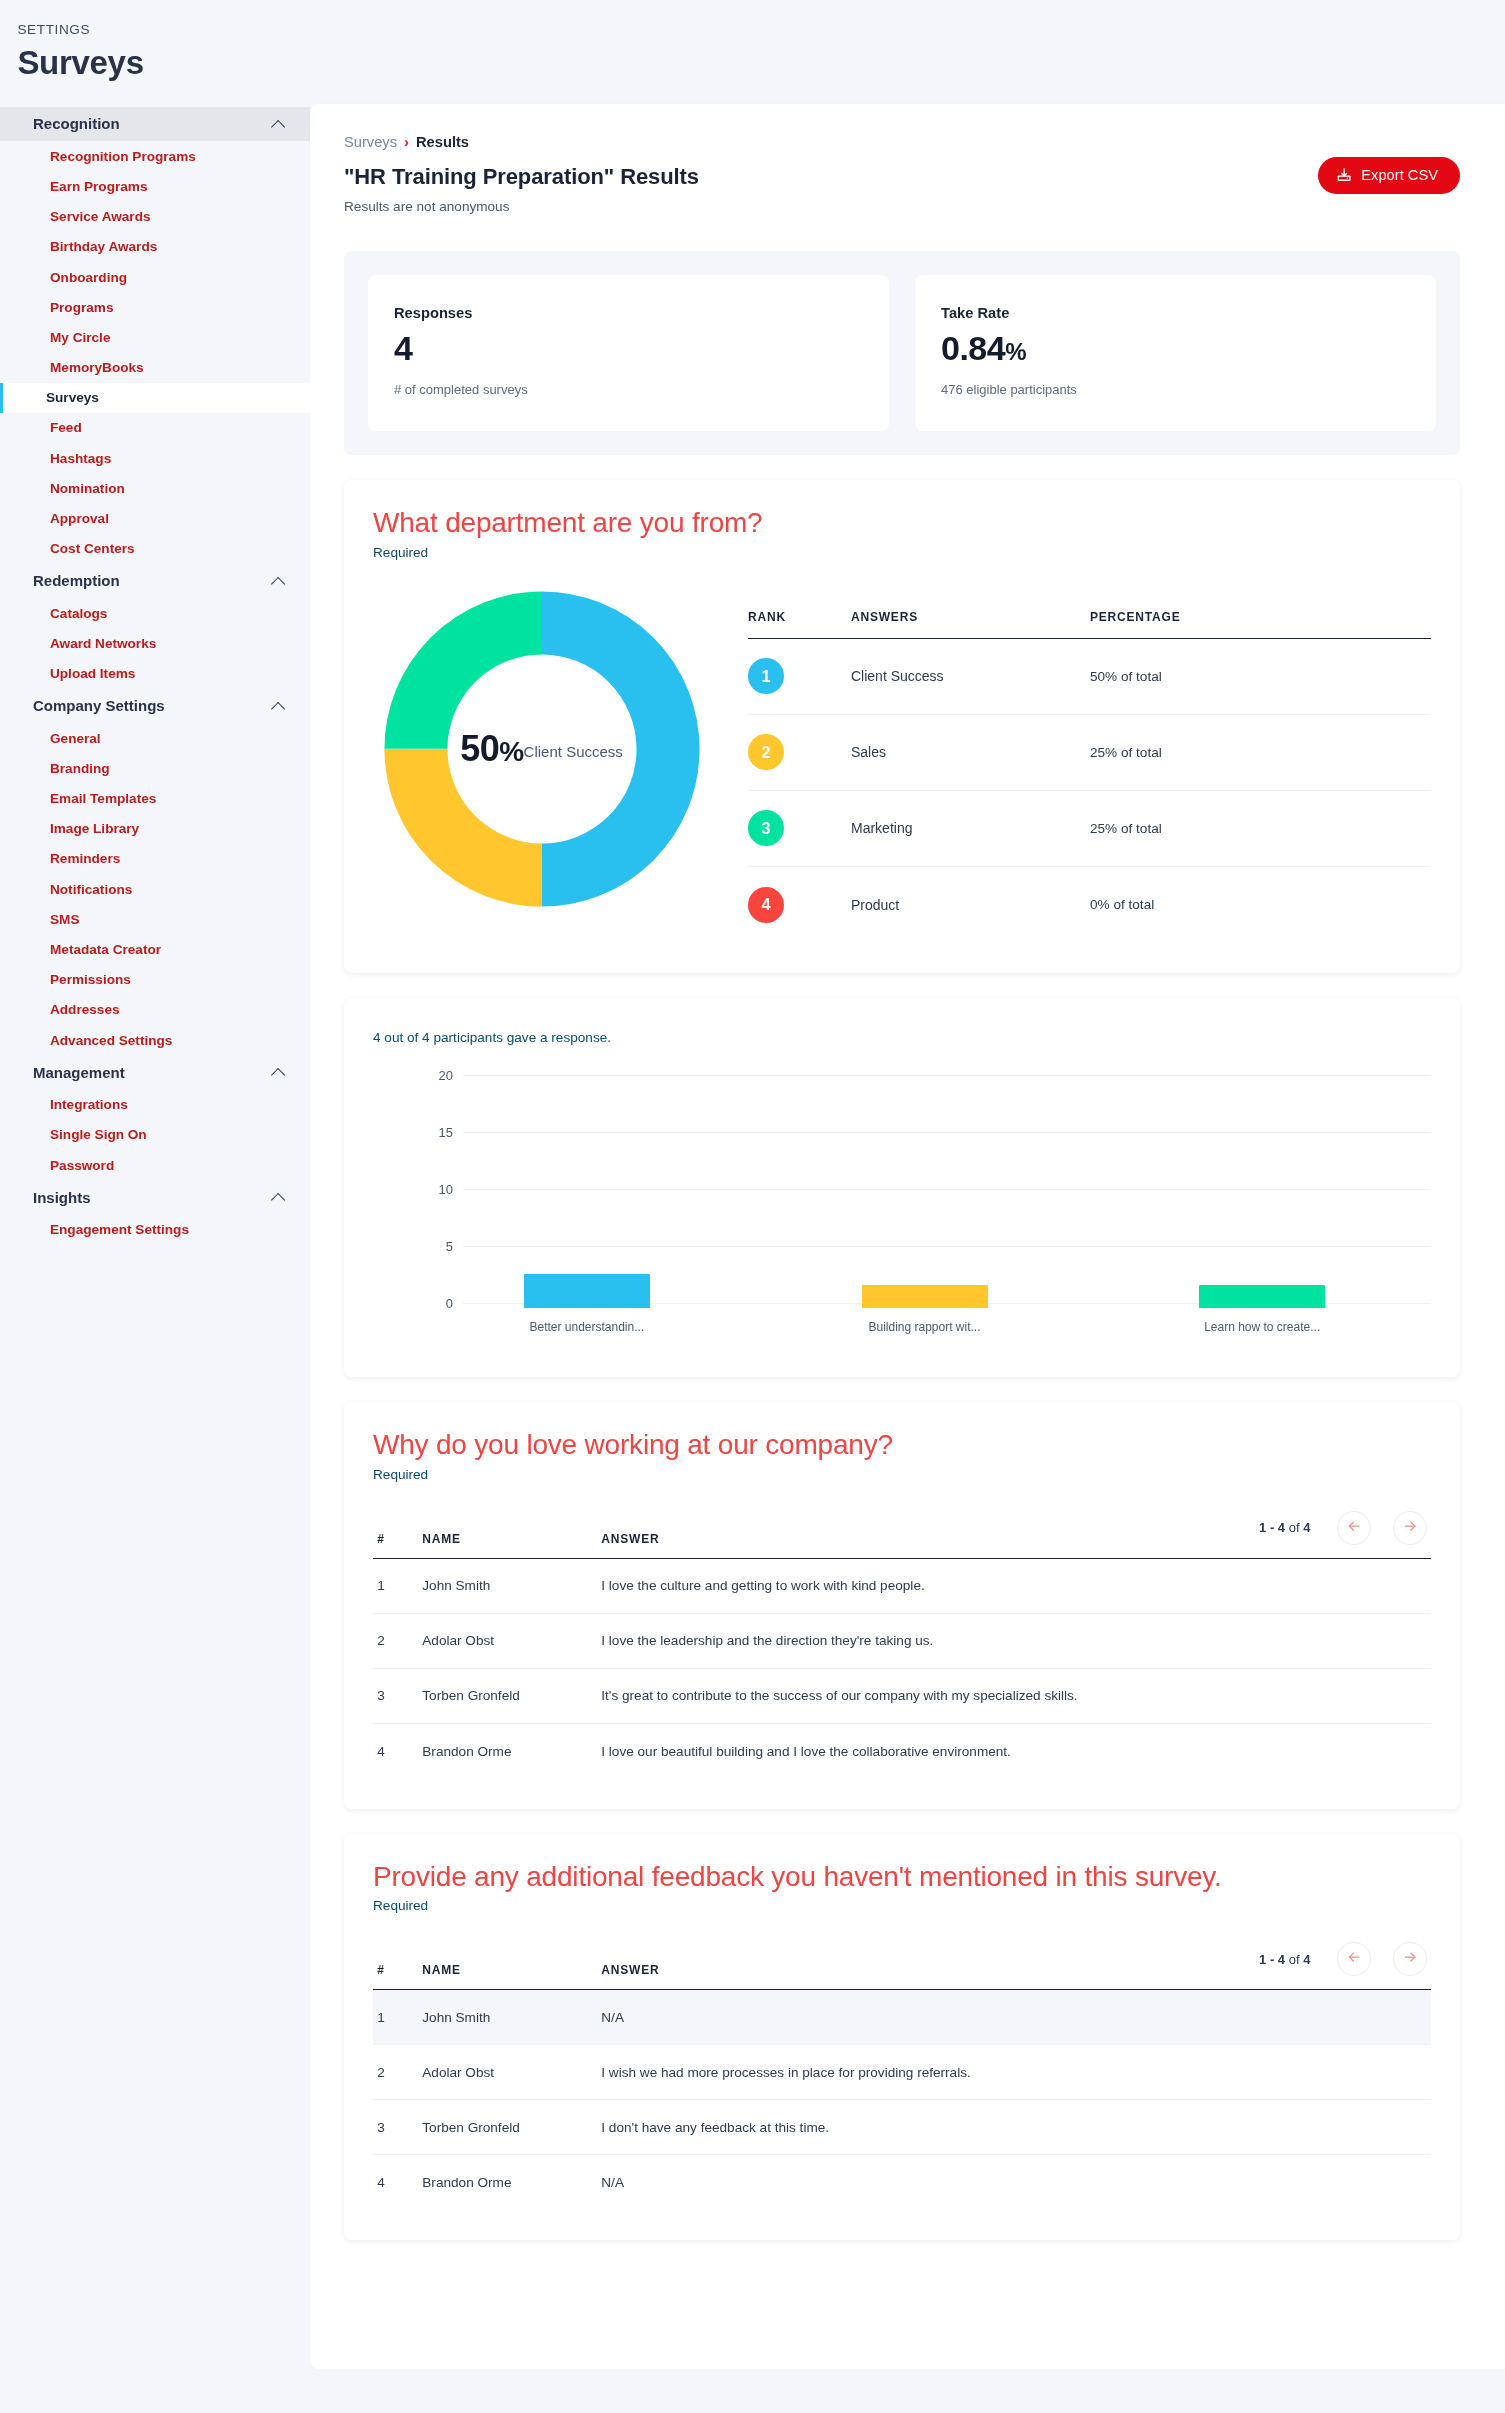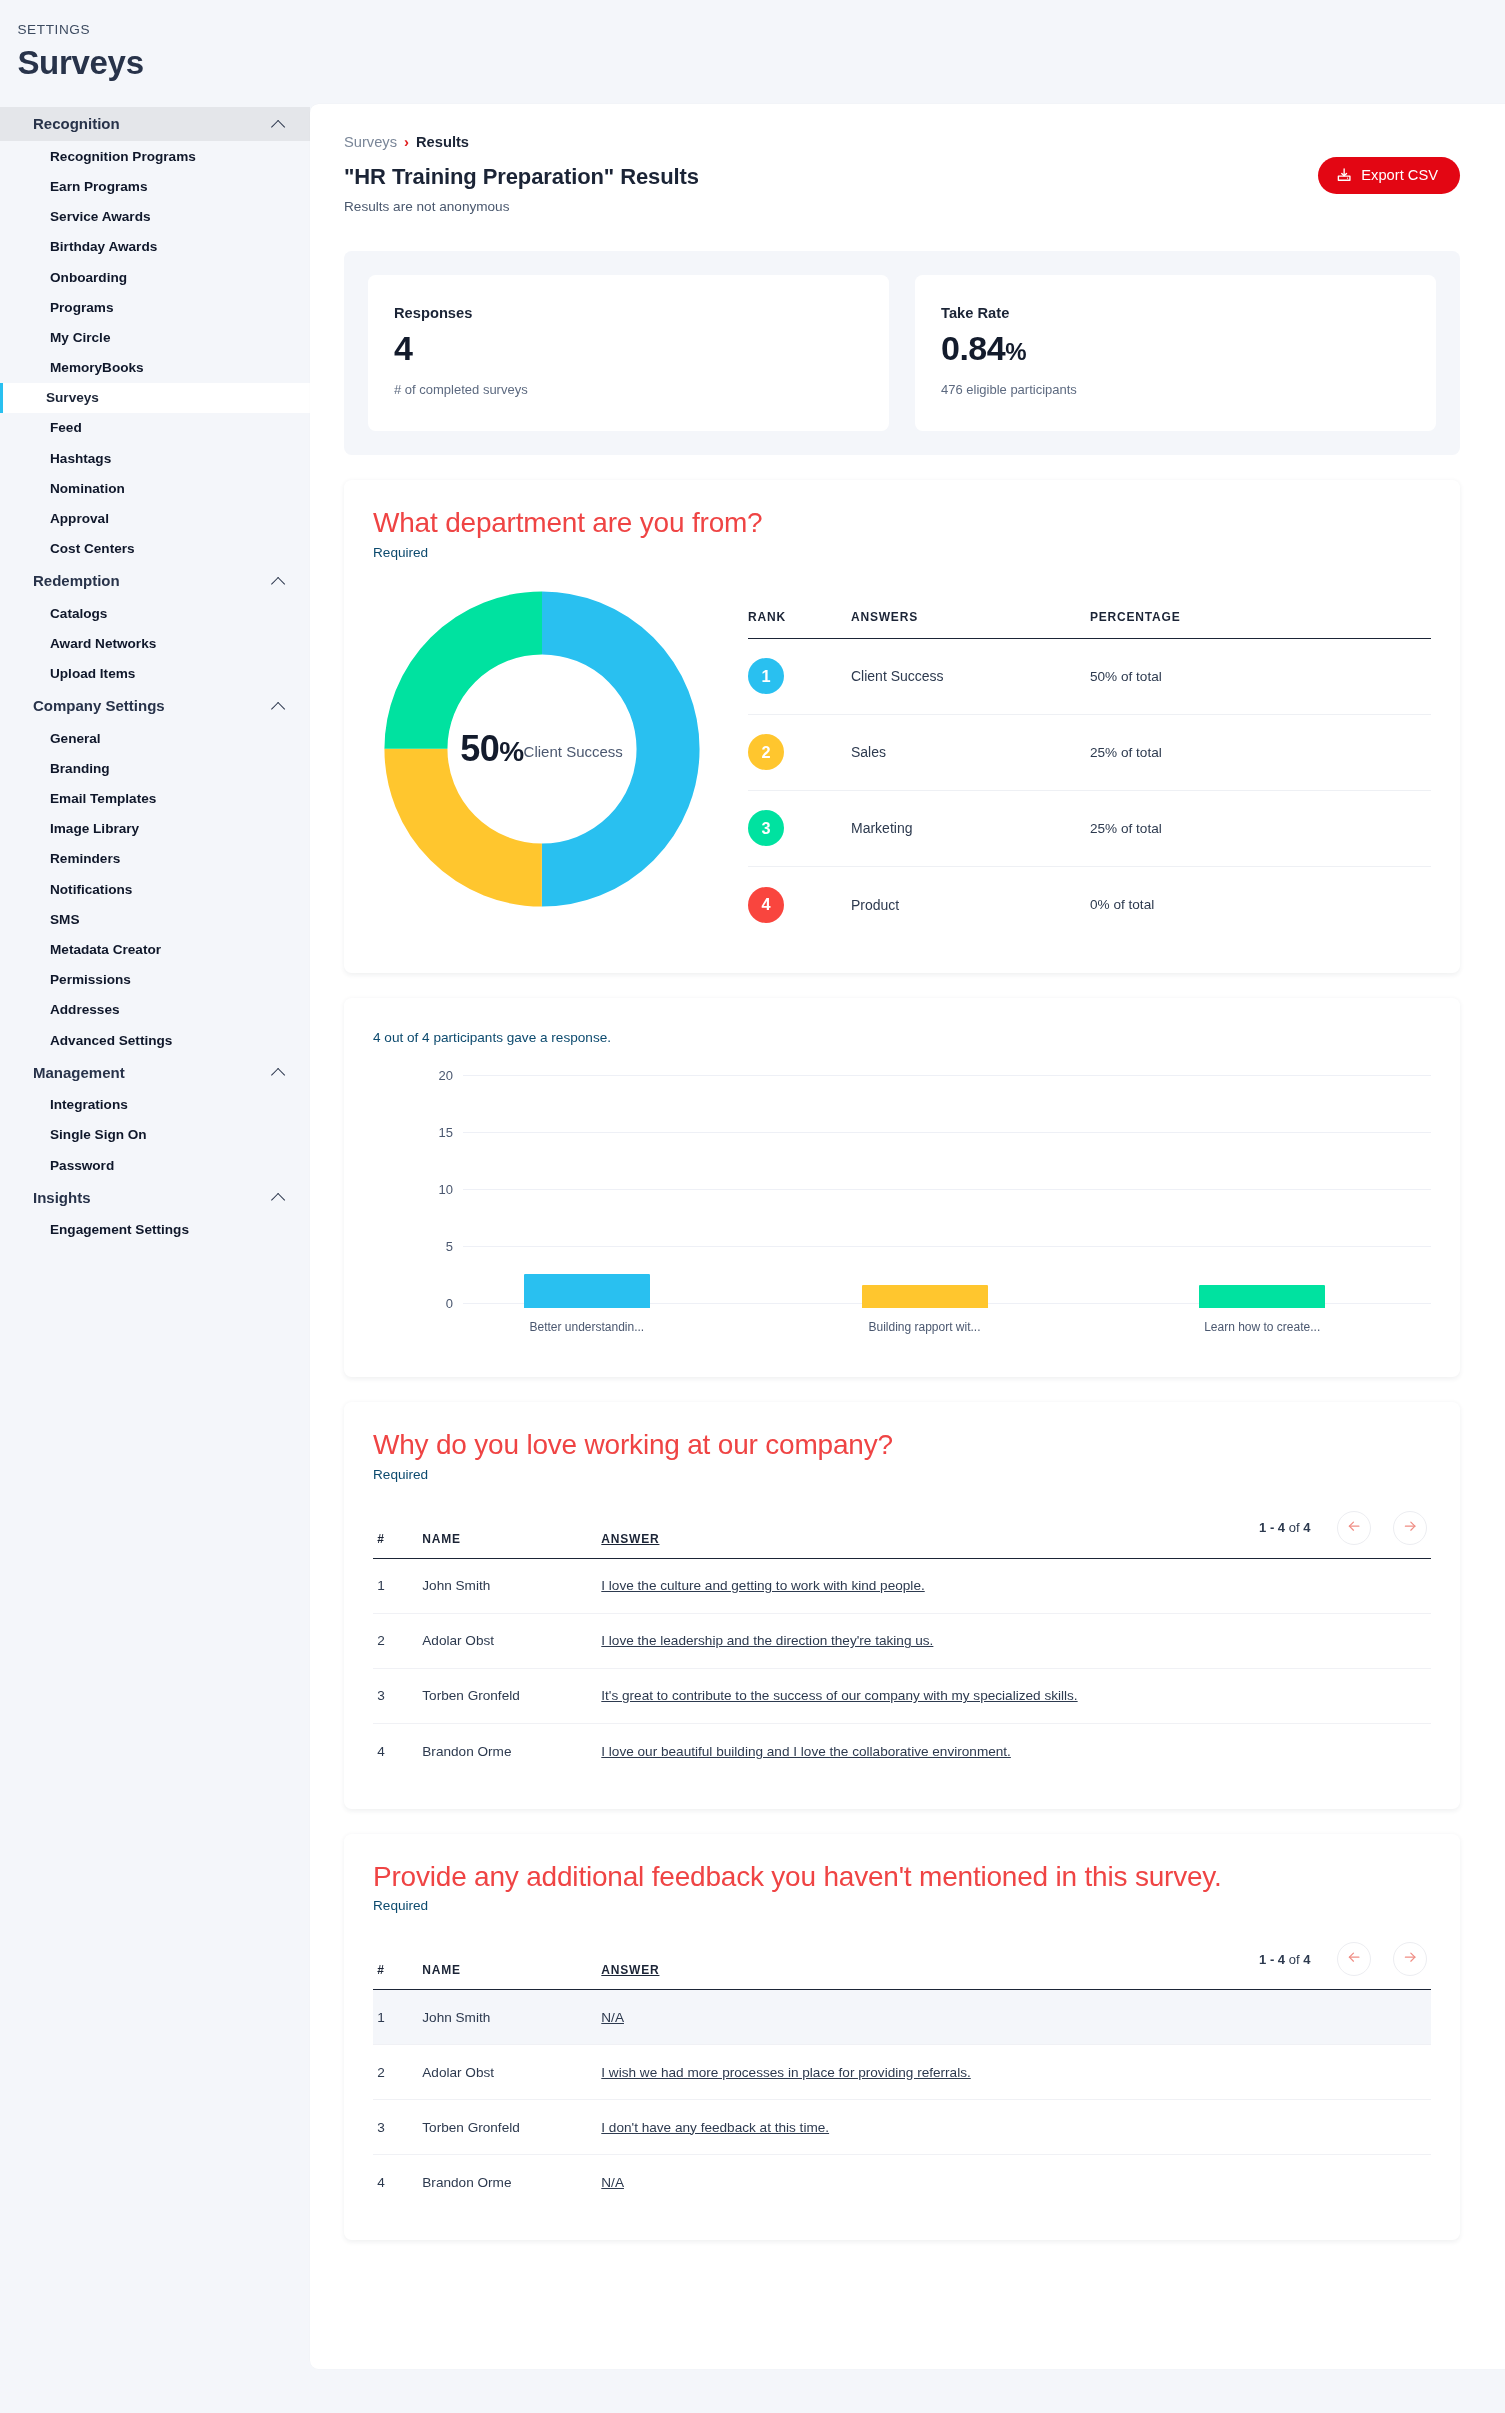--- a/index.html
+++ b/index.html
@@ -38,21 +38,21 @@
     width: 14px; height: 14px; position: relative; flex: 0 0 14px;
   }
   .chev::before {
     content: ""; position: absolute; left: 1.6px; top: 4.9px;
     width: 9.2px; height: 9.2px;
     border-left: 1.6px solid #28334a; border-top: 1.6px solid #28334a;
     transform: rotate(45deg);
   }
   .nav-item {
     padding: 7.6px 11px 7.6px 47px;
-    font-size: 13.6px; font-weight: 700; color: #0f172a;
+    font-size: 13.6px; font-weight: 700; color: #b91c1c;
     border-left: 3.8px solid transparent;
   }
   .nav-item.selected {
     background: #ffffff; border-left-color: #29c0f0; color: #1b2436;
     padding-left: 43px;
   }
 
   
   .main {
     flex: 1; background: #ffffff; border-radius: 8.7px 0 0 8.7px;
@@ -165,21 +165,21 @@
 
   
   .ans-table { margin-top: 29px; }
   .ans-head-row {
     display: flex; align-items: flex-end; padding: 0 4.3px 12px 4.3px;
     border-bottom: 1.6px solid #1b2436;
   }
   .ah { font-size: 12px; font-weight: 700; letter-spacing: 0.8px; color: #1b2436; }
   .col-num { width: 45px; flex: 0 0 45px; }
   .col-name { width: 179px; flex: 0 0 179px; }
-  .col-ans { flex: 1; text-decoration: underline; }
+  .col-ans { flex: 1; }
   .pager { display: flex; align-items: center; gap: 22px; padding-bottom: 1.1px; }
   .pager-txt { font-size: 13px; color: #2d3a4f; margin-right: 4.3px; }
   .pager-txt b { font-weight: 700; }
   .pg-btn {
     width: 34px; height: 34px; border-radius: 50%;
     border: 1.1px solid #ecedf1; background: #fff; cursor: pointer;
     display: flex; align-items: center; justify-content: center;
   }
   .ans-row {
     display: flex; align-items: center; height: 55px;

